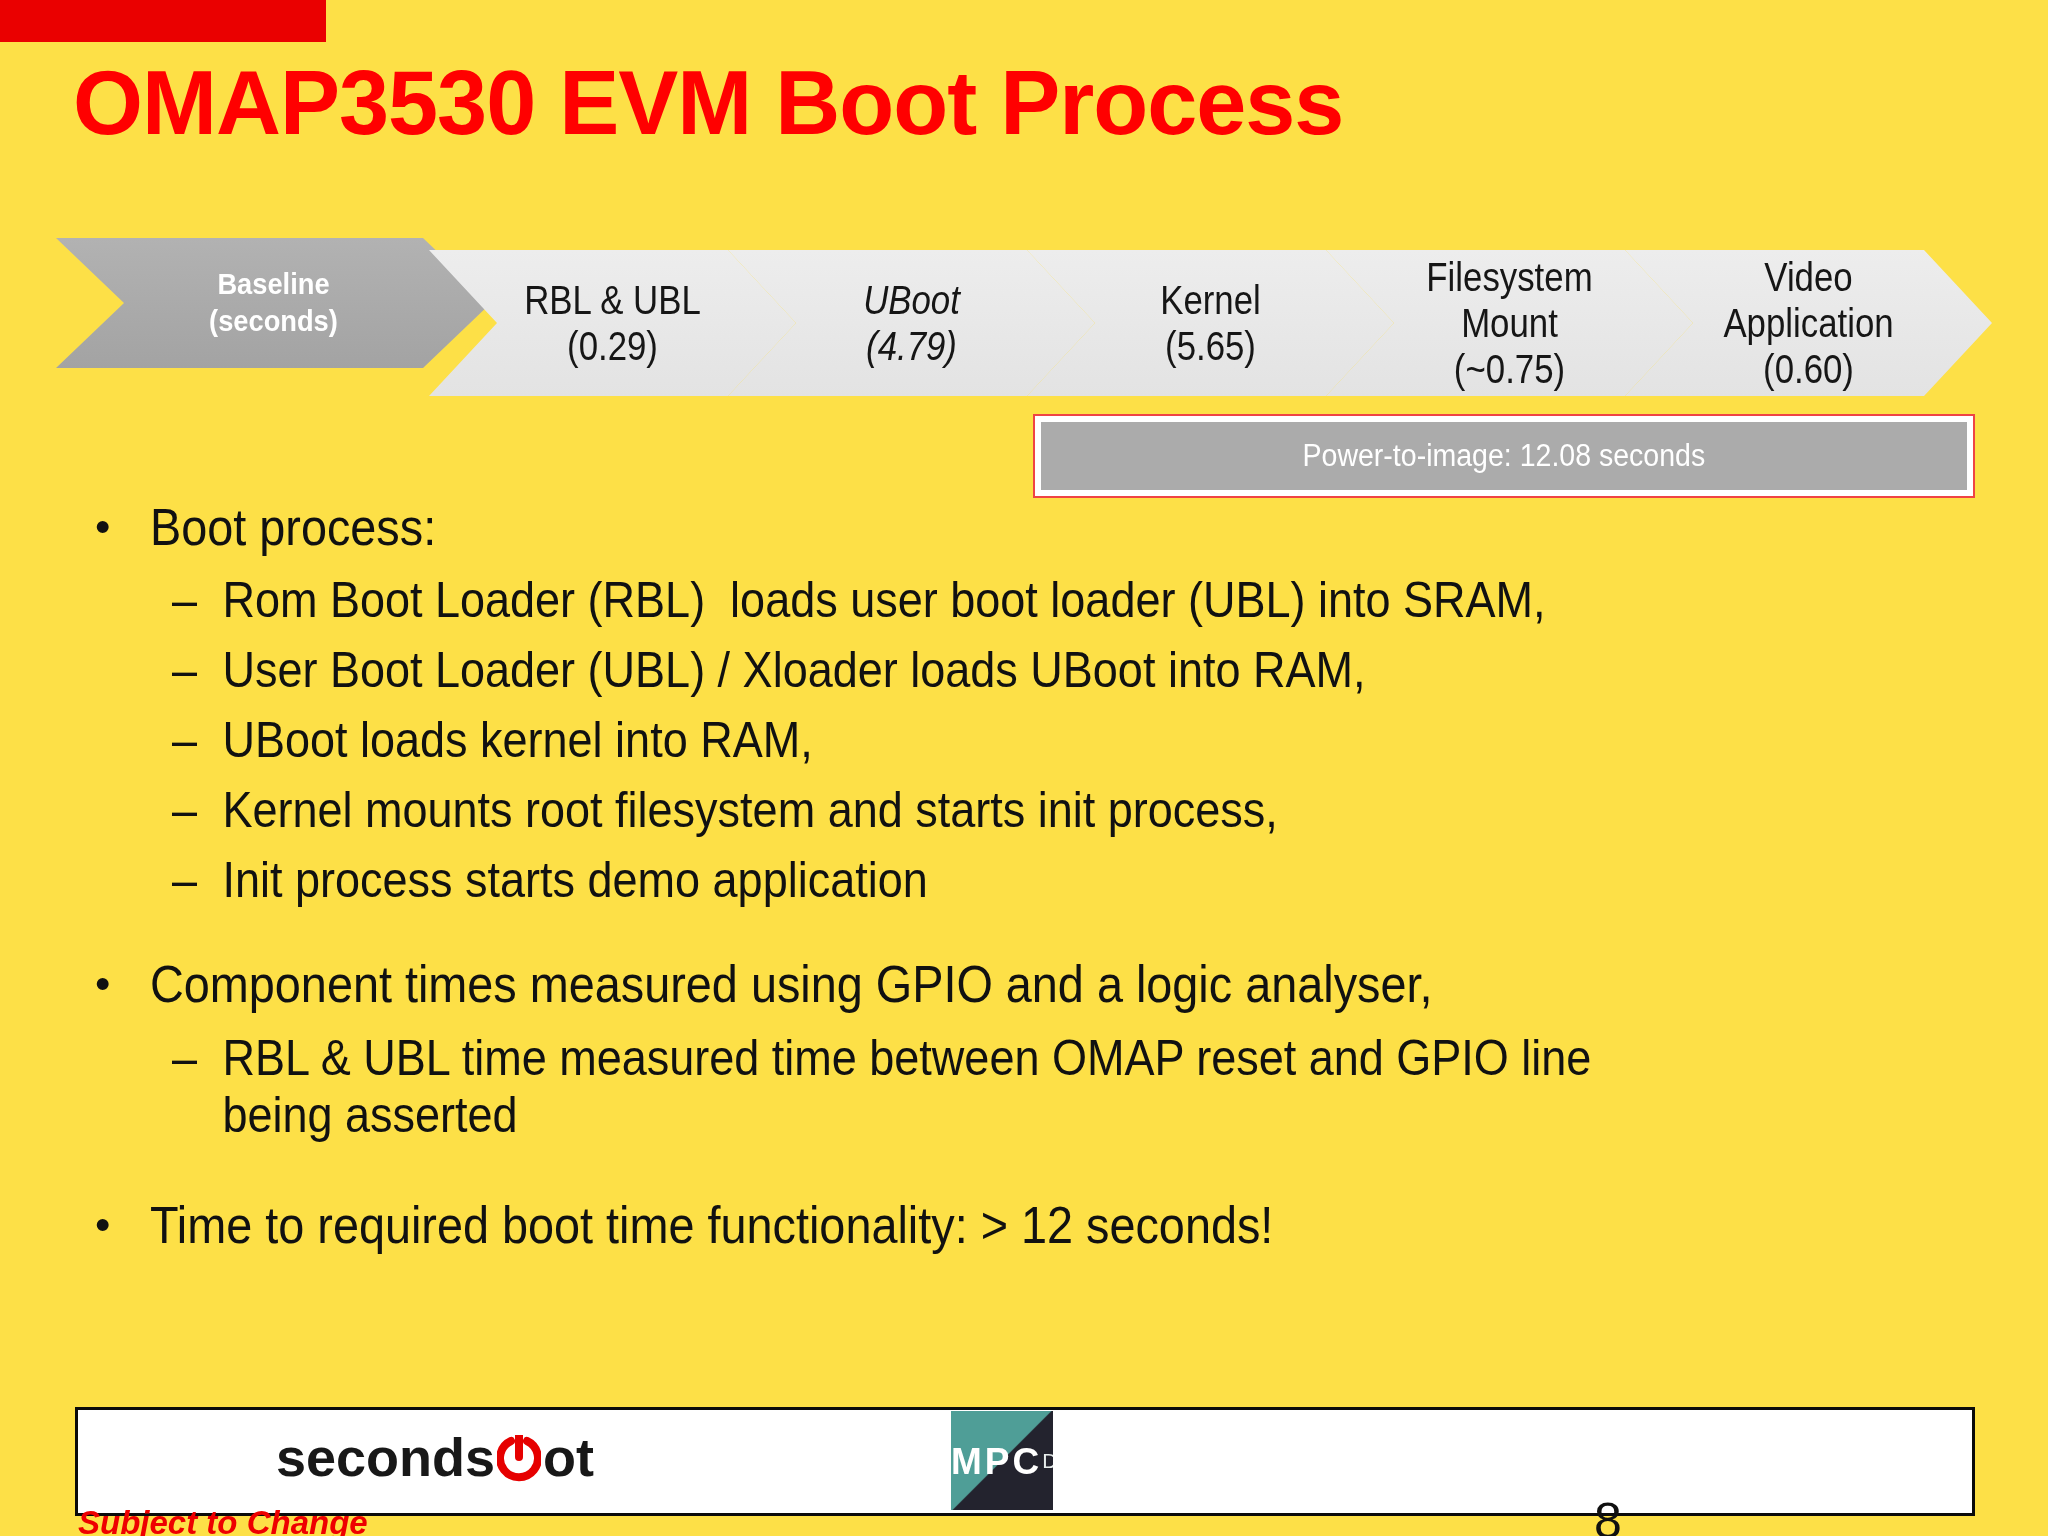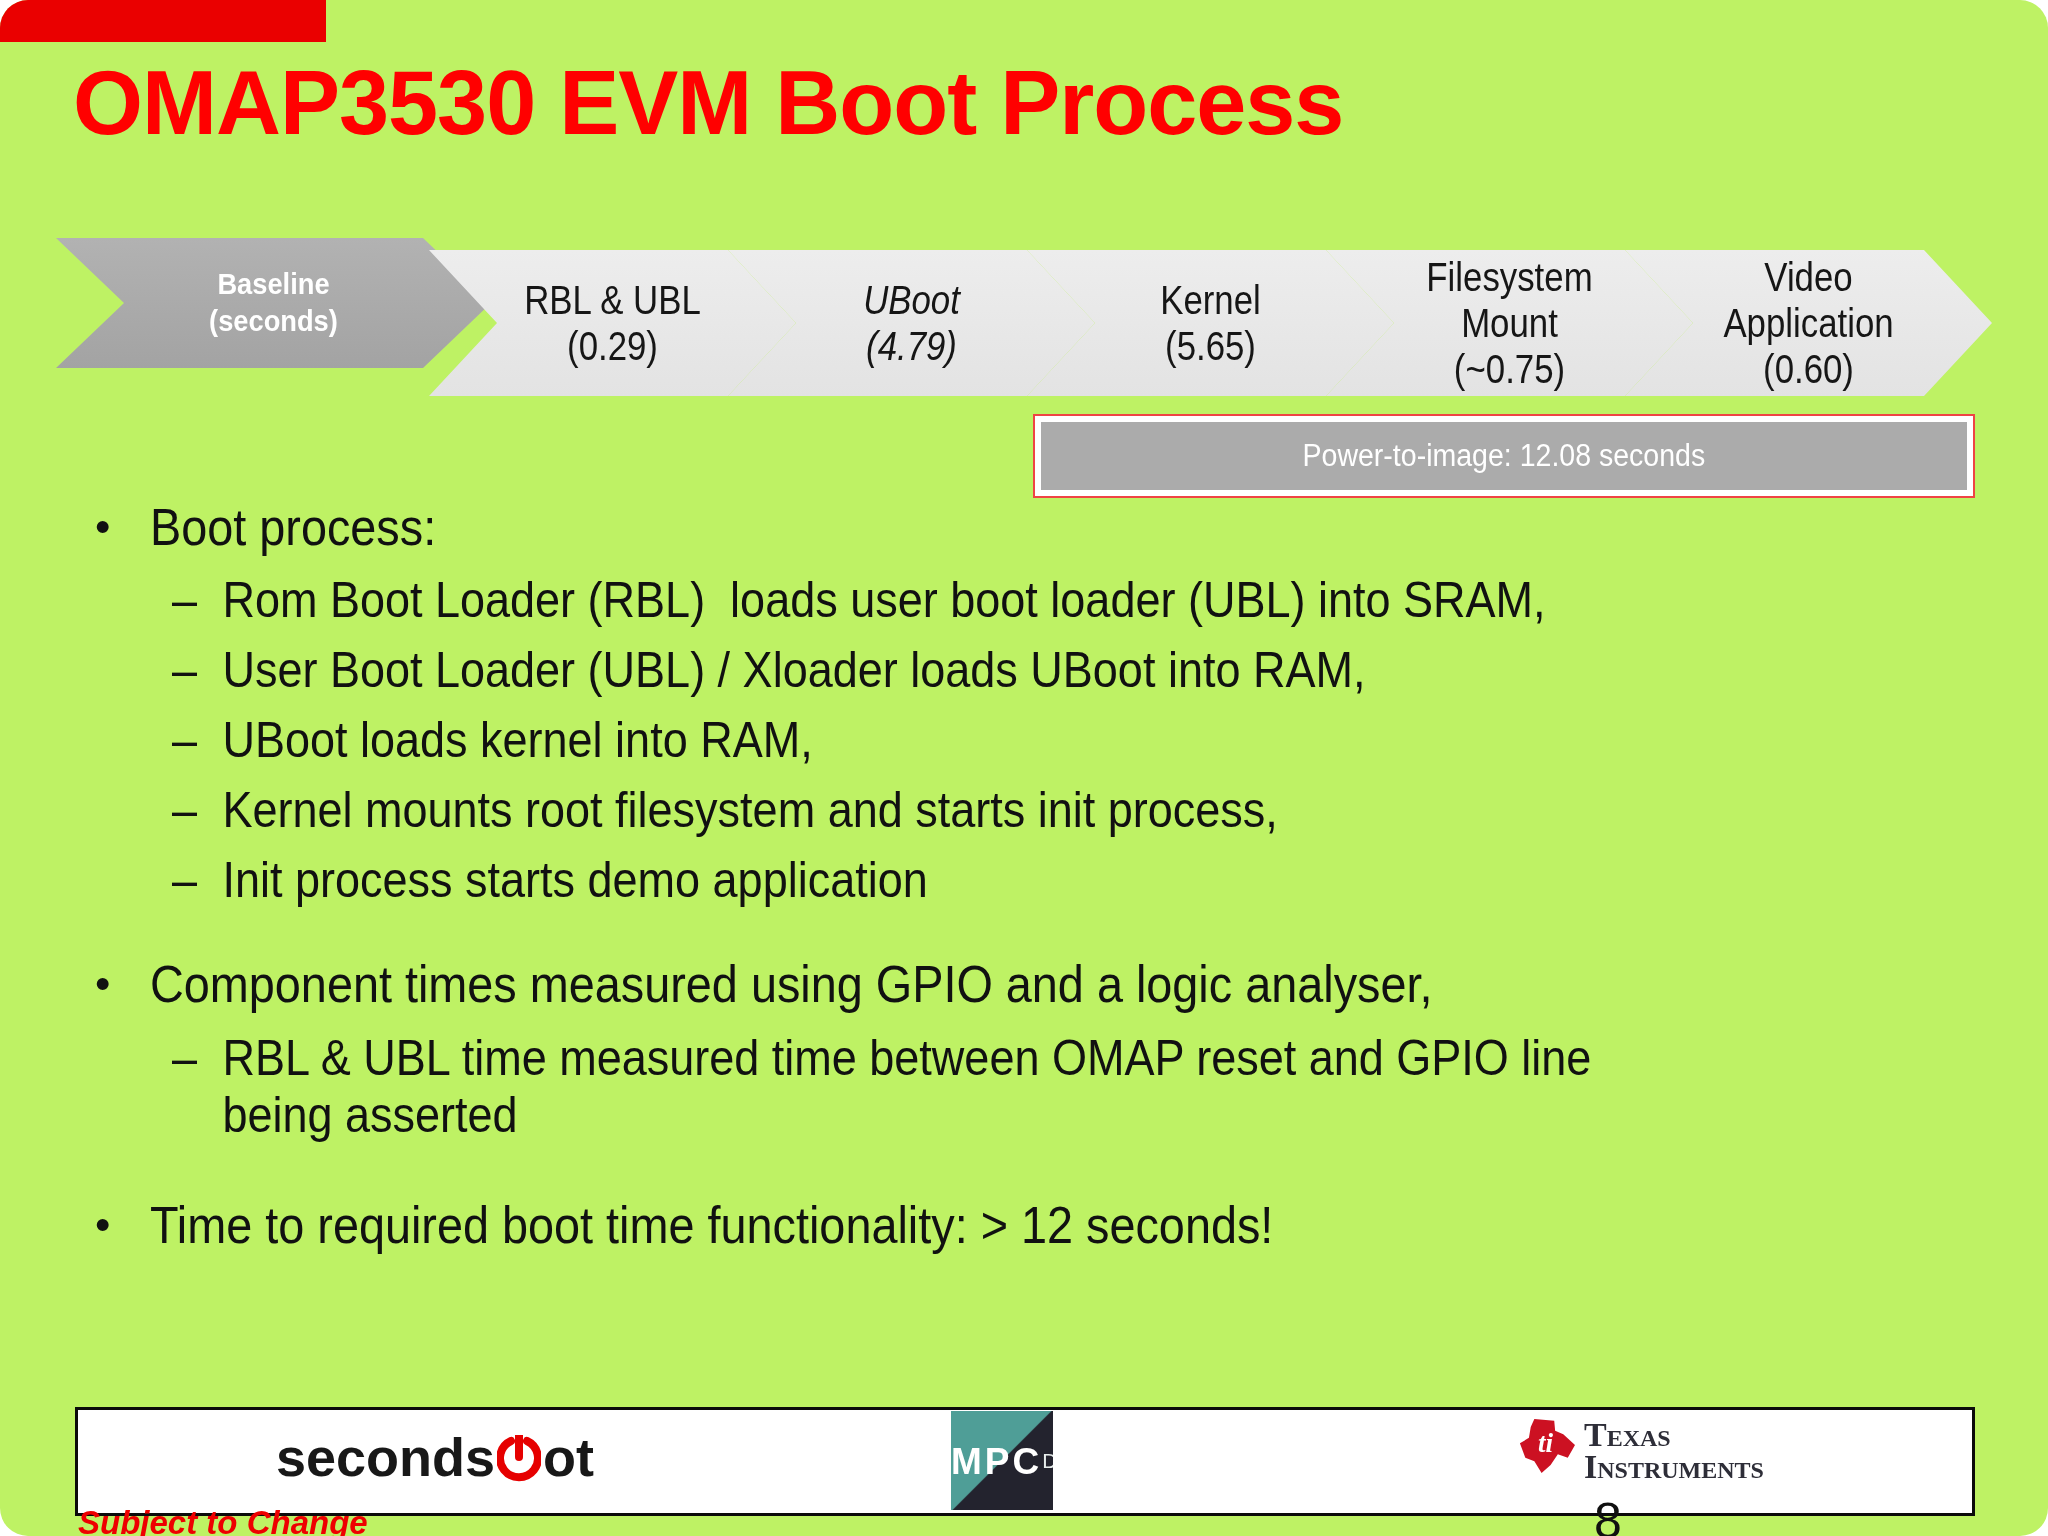--- a/index.html
+++ b/index.html
@@ -1,17 +1,17 @@
 <!DOCTYPE html>
 <html><head>
 <meta charset="utf-8">
 <style>
   html,body{margin:0;padding:0;background:#ffffff;}
-  #slide{position:relative;width:2048px;height:1536px;background:#bef264;overflow:hidden;
-         font-family:"Liberation Sans", sans-serif;color:#111;border-radius:28px;}
+  #slide{position:relative;width:2048px;height:1536px;background:#fde047;overflow:hidden;
+         font-family:"Liberation Sans", sans-serif;color:#111;}
 
   
   .red-banner{position:absolute;left:0;top:0;width:326px;height:42px;background:#ea0000;}
 
   
   .title{position:absolute;left:73px;top:52px;font-size:90px;font-weight:bold;color:#ff0000;
          letter-spacing:-1px;white-space:nowrap;}
 
   
   .chev{position:absolute;
@@ -175,30 +175,18 @@
       </span>
       <span>ot</span>
     </div>
 
     <div class="mpc-logo">
       <div class="mpc-l1">MPC</div>
       <div class="mpc-l2">DΛTΛ</div>
       <div class="mpc-l3">∇</div>
     </div>
 
-    <div class="ti-logo">
-      <span>
-        <svg viewBox="0 0 64 62" width="58" height="56">
-          <path fill="#cc1122" d="M18 1 L40 3 L41 14 L50 18 L63 30 L55 44 L44 40 L36 52 L26 61 L18 48 L8 44 L2 28 L12 22 L14 10 Z"></path>
-          <text x="22" y="38" font-family="Liberation Serif, serif" font-size="30" font-style="italic" font-weight="bold" fill="#ffffff">ti</text>
-        </svg>
-      </span>
-      <div class="ti-text">
-        <div class="ti-t1">Texas</div>
-        <div class="ti-t2">Instruments</div>
-      </div>
-    </div>
   </div>
 
   <div class="note">Subject to Change</div>
   <div class="pagenum">8</div>
 
 </div>
 
 </body></html>

